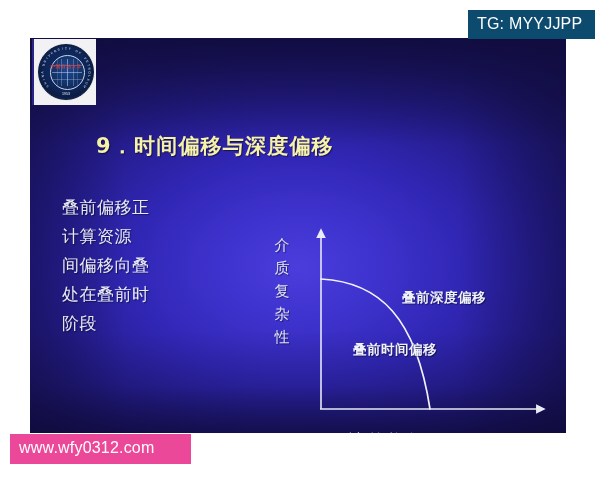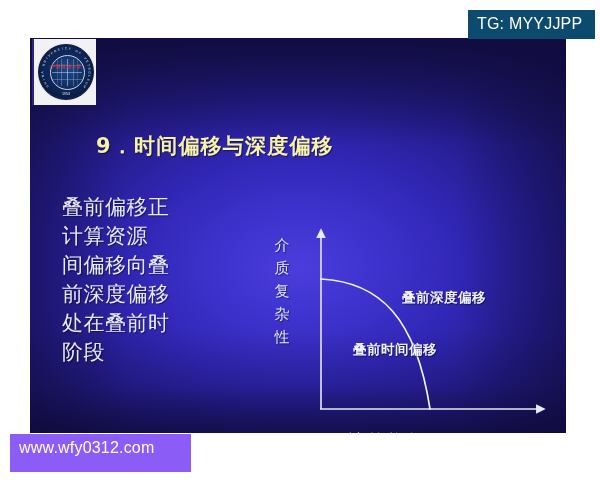--- a/index.html
+++ b/index.html
@@ -178,21 +178,21 @@
   
   #leftblock {
     position: absolute;
     left: 32px;
     top: 155px;
     width: 150px;
     z-index: 3;
   }
   #leftblock .line {
     font-family: "DejaVu Sans", "Liberation Sans", sans-serif;
-    font-size: 21px;
+    font-size: 17px;
     line-height: 29px;
     color: #e7e9f6;
     letter-spacing: 0.5px;
     white-space: nowrap;
     text-shadow: 1px 1px 1px rgba(0,0,0,0.45);
   }
 
   
   #chart {
     position: absolute;
@@ -265,22 +265,22 @@
     font-size: 16px;
     color: #ffffff;
     letter-spacing: 0.2px;
     white-space: nowrap;
   }
   #site-banner {
     position: absolute;
     left: 10px;
     top: 434px;
     width: 181px;
-    height: 38px;
-    background: #8b5cf6;
+    height: 30px;
+    background: #ec4899;
     z-index: 12;
   }
   #site-banner .site-text {
     position: absolute;
     left: 9px;
     top: 5px;
     font-family: "Liberation Sans", sans-serif;
     font-size: 16px;
     color: #ffffff;
     letter-spacing: 0.2px;
@@ -331,21 +331,20 @@
   <div id="heading">
     <div class="rule"></div>
   </div>
 
   <div id="subtitle">9．时间偏移与深度偏移</div>
 
   <div id="leftblock">
     <div class="line">叠前偏移正</div>
     <div class="line">计算资源</div>
     <div class="line">间偏移向叠</div>
-    <div class="line">前深度偏移</div>
     <div class="line">处在叠前时</div>
     <div class="line">阶段</div>
   </div>
 
   <div id="chart">
 
     <svg width="330" height="255" viewBox="0 0 330 255">
       <defs>
         <marker id="arrowhead" markerWidth="7" markerHeight="7" refX="1.2" refY="3" orient="auto">
           <path d="M0,0 L6,3 L0,6 z" fill="#e9ebf7"></path>

